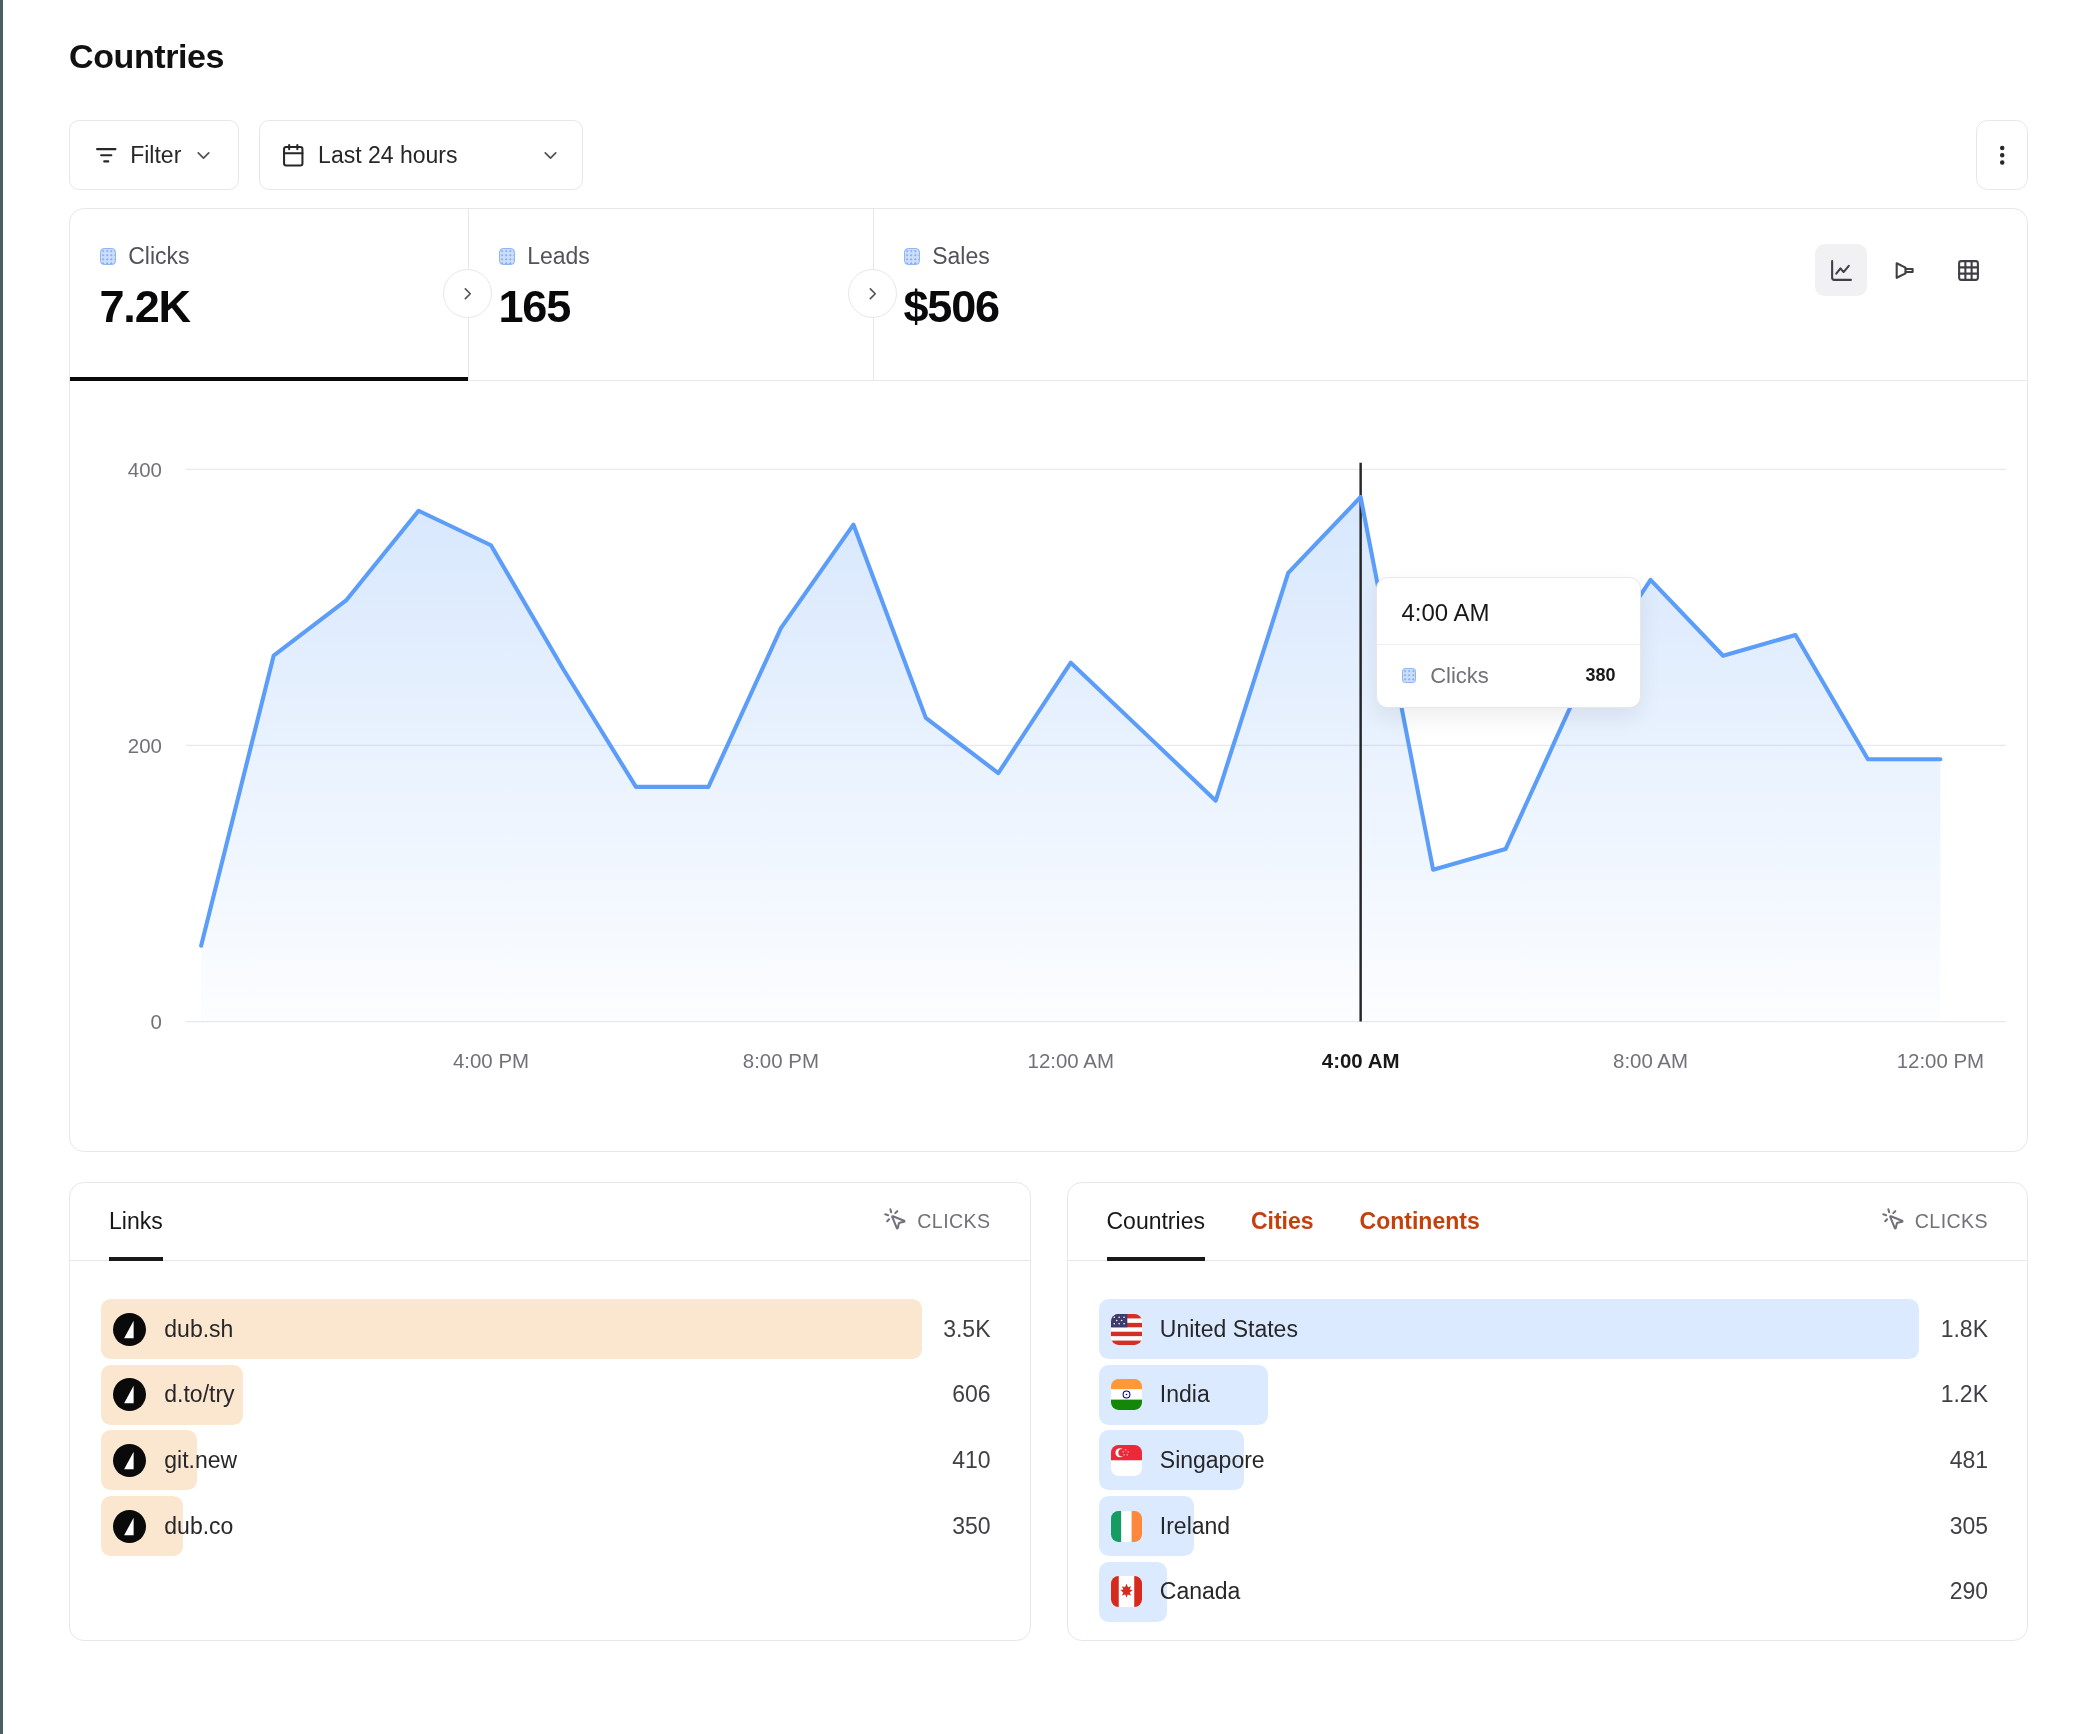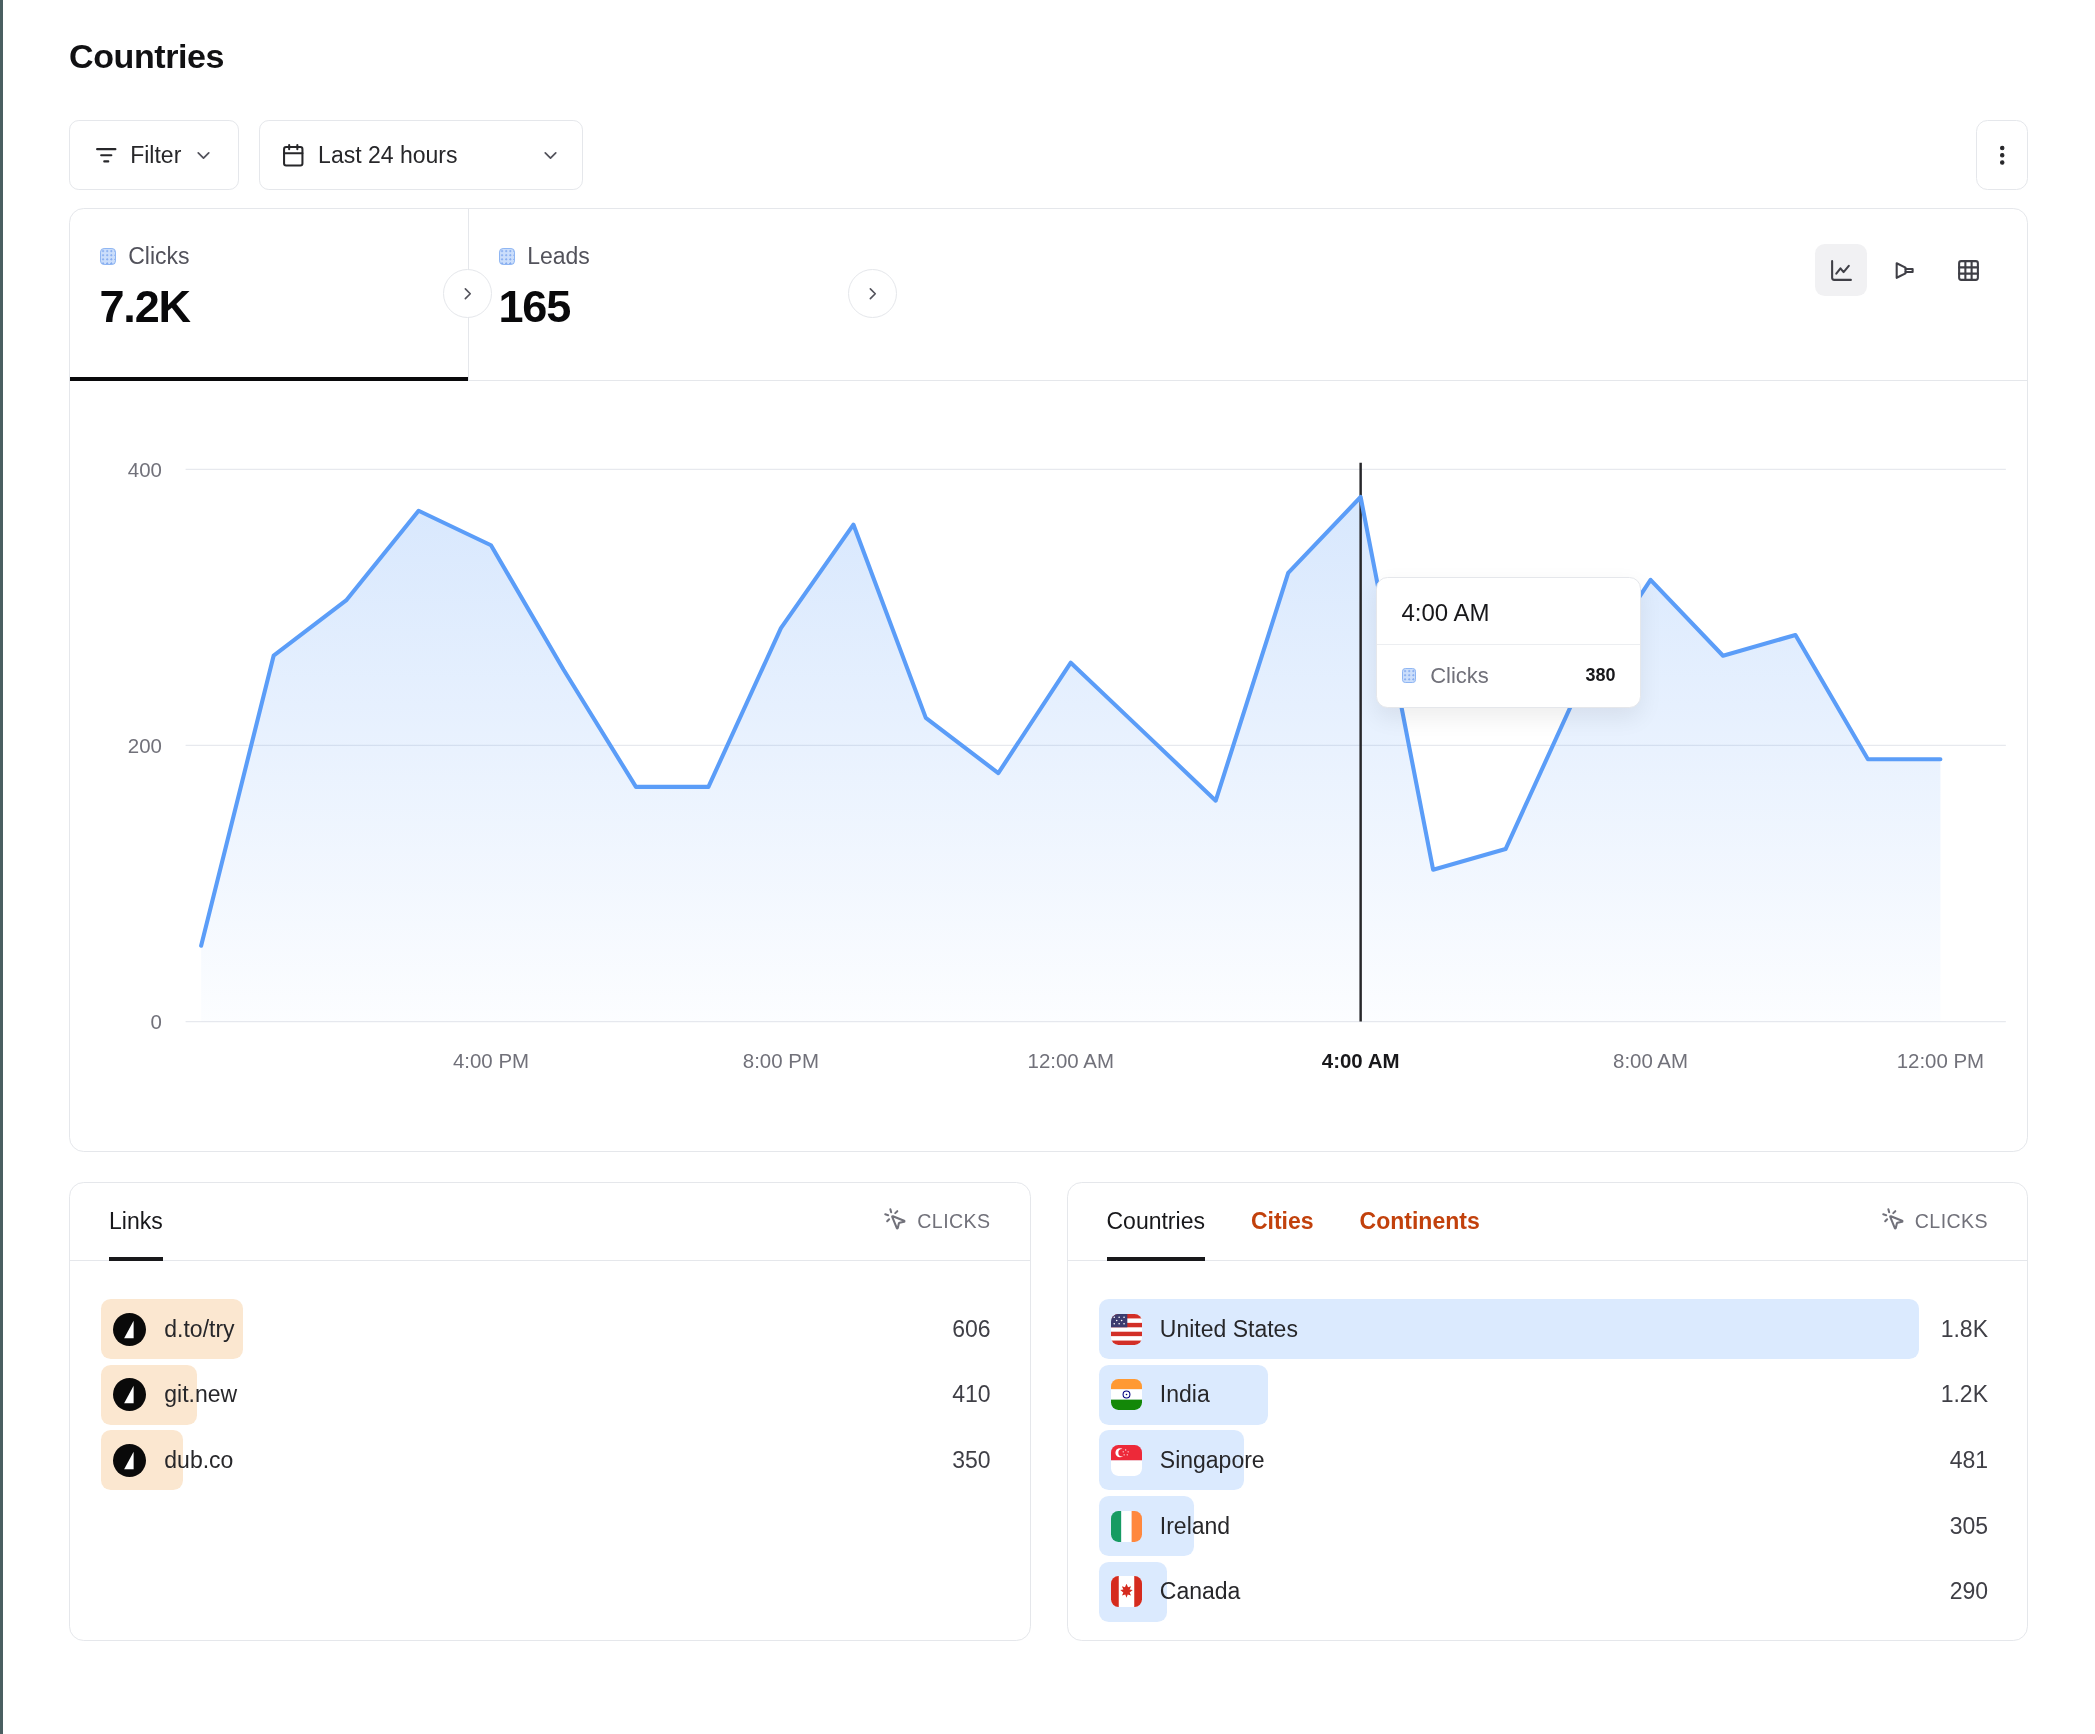--- a/index.html
+++ b/index.html
@@ -147,20 +147,28 @@
 
       <div class="stat stat-1">
         <div class="stat-top">
           <span class="chip"></span>
           <span class="stat-label">Leads</span>
         </div>
         <div class="stat-value">165</div>
 
       </div>
 
+      <div class="stat stat-2">
+        <div class="stat-top">
+          <span class="chip"></span>
+          <span class="stat-label">Sales</span>
+        </div>
+        <div class="stat-value">$506</div>
+
+      </div>
 
       <div class="sep-circle sep-1">
         <span style="width: 19.6px; height: 19.6px; display: flex;">
             <svg viewBox="0 0 24 24" fill="none" stroke="currentColor" stroke-width="2" stroke-linecap="round" stroke-linejoin="round" style="display: block; width: 100%; height: 100%;">
               <path d="m9 18 6-6-6-6"></path>
             </svg>
           </span>
       </div>
       <div class="sep-circle sep-2">
         <span style="width: 19.6px; height: 19.6px; display: flex;">
@@ -251,20 +259,35 @@
                 <path d="m6 12-1.9 2"></path>
                 <path d="M7.2 2.2 8 5.1"></path>
                 <path d="M9.037 9.69a.498.498 0 0 1 .653-.653l11 4.5a.5.5 0 0 1-.074.949l-4.349 1.041a1 1 0 0 0-.74.739l-1.04 4.35a.5.5 0 0 1-.95.074z"></path>
               </svg></span>
           <span>CLICKS</span>
         </div>
       </header>
       <div class="rows" id="links-rows">
           <div class="row">
             <div class="bar-area">
+              <div class="bar" style="width: 100%; background: rgb(251, 231, 208);"></div>
+            </div>
+            <div class="row-content">
+              <span style="display: flex; width: 33px; height: 33px; flex: 0 0 33px;">
+                <svg class="dub-icon" viewBox="0 0 40 40">
+                  <circle cx="20" cy="20" r="20" fill="#0a0a0a"></circle>
+                  <path d="M25 9.5 V30.5 H13.5 Z" fill="#ffffff"></path>
+                </svg>
+              </span>
+              <span class="row-label">dub.sh</span>
+            </div>
+            <span class="row-value">3.5K</span>
+          </div>
+          <div class="row">
+            <div class="bar-area">
               <div class="bar" style="width: 17.3%; background: rgb(251, 231, 208);"></div>
             </div>
             <div class="row-content">
               <span style="display: flex; width: 33px; height: 33px; flex: 0 0 33px;">
                 <svg class="dub-icon" viewBox="0 0 40 40">
                   <circle cx="20" cy="20" r="20" fill="#0a0a0a"></circle>
                   <path d="M25 9.5 V30.5 H13.5 Z" fill="#ffffff"></path>
                 </svg>
               </span>
               <span class="row-label">d.to/try</span>

